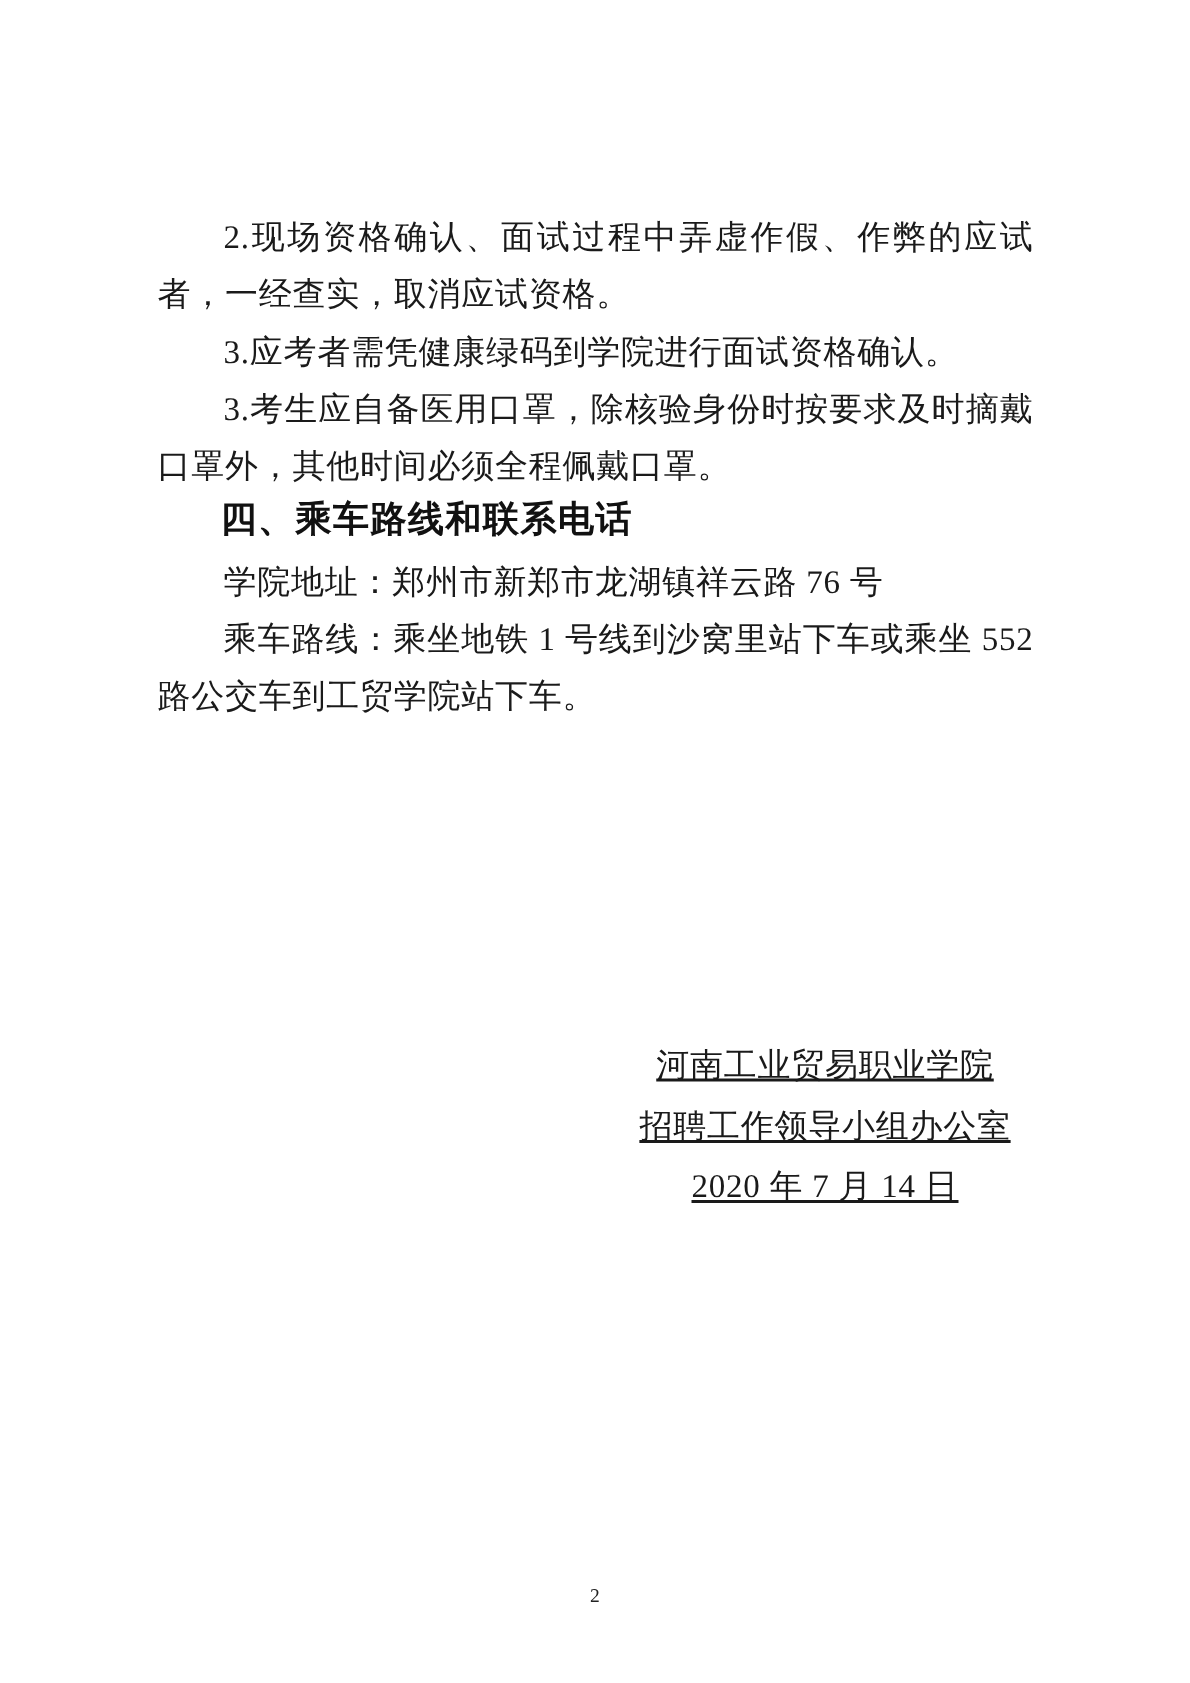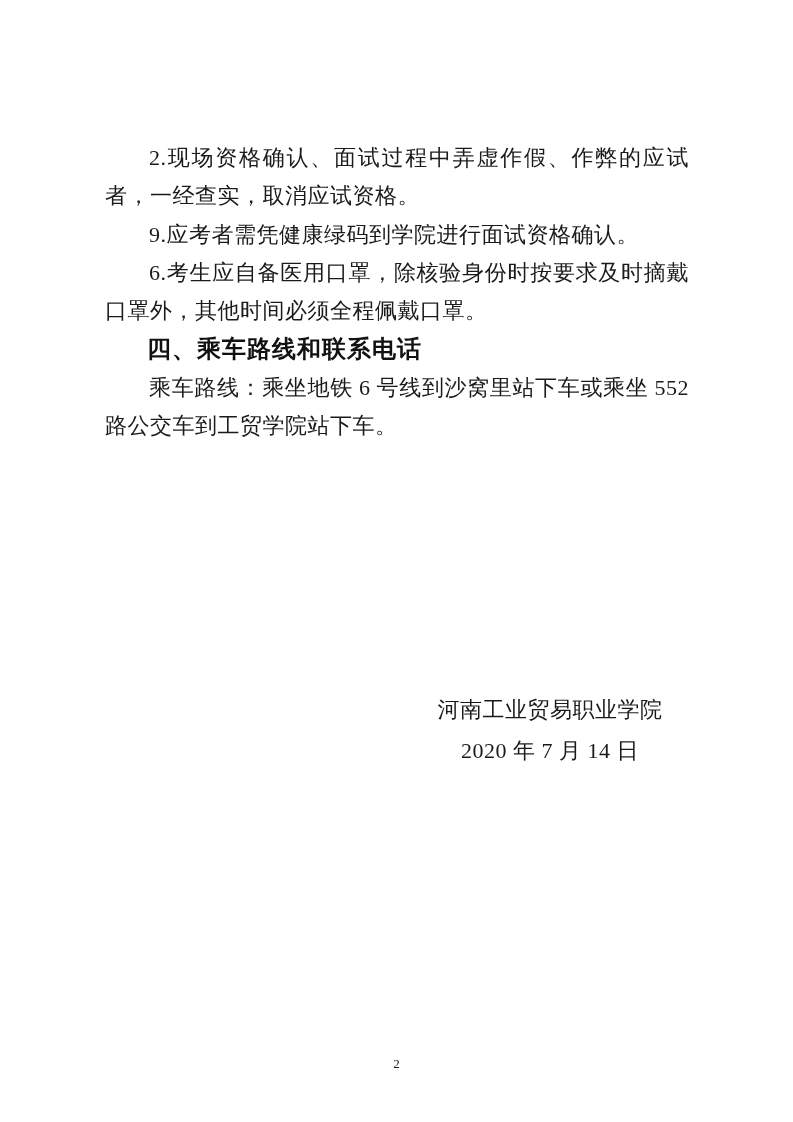--- a/index.html
+++ b/index.html
@@ -26,38 +26,39 @@
     margin: 0;
     font-size: 22px;
     line-height: 38.3px;
     text-align: justify;
     text-indent: 44px;
     letter-spacing: 0.5px;
     color: #1a1a1a;
   }
   .heading {
     margin: 0;
-    font-family: Liberation Sans, sans-serif;
+    font-family: Liberation Mono, monospace;
     font-weight: 700;
     font-size: 24px;
     line-height: 38.3px;
     text-indent: 42px;
     letter-spacing: 1px;
     color: #111111;
   }
   .signature {
     position: absolute;
     left: 400px;
     top: 690px;
     width: 300px;
     text-align: center;
     font-size: 22px;
     line-height: 40.5px;
     letter-spacing: 0.5px;
     color: #1a1a1a;
+    text-decoration: underline;
   }
   .signature .sig-line {
     margin: 0;
   }
   .footer {
     position: absolute;
     top: 1056px;
     left: 0;
     width: 793px;
     text-align: center;
@@ -66,28 +67,30 @@
     color: #222222;
   }
 </style>
 </head>
 <body>
 
 <div class="page">
 
   <div class="content">
     <p class="para">2.现场资格确认、面试过程中弄虚作假、作弊的应试者，一经查实，取消应试资格。</p>
-    <p class="para">9.应考者需凭健康绿码到学院进行面试资格确认。</p>
-    <p class="para">6.考生应自备医用口罩，除核验身份时按要求及时摘戴口罩外，其他时间必须全程佩戴口罩。</p>
+    <p class="para">3.应考者需凭健康绿码到学院进行面试资格确认。</p>
+    <p class="para">3.考生应自备医用口罩，除核验身份时按要求及时摘戴口罩外，其他时间必须全程佩戴口罩。</p>
     <p class="heading">四、乘车路线和联系电话</p>
-    <p class="para">乘车路线：乘坐地铁 6 号线到沙窝里站下车或乘坐 552 路公交车到工贸学院站下车。</p>
+    <p class="para">学院地址：郑州市新郑市龙湖镇祥云路 76 号</p>
+    <p class="para">乘车路线：乘坐地铁 1 号线到沙窝里站下车或乘坐 552 路公交车到工贸学院站下车。</p>
   </div>
 
   <div class="signature">
     <p class="sig-line">河南工业贸易职业学院</p>
+    <p class="sig-line">招聘工作领导小组办公室</p>
     <p class="sig-line">2020 年 7 月 14 日</p>
   </div>
 
   <div class="footer">
     <span>2</span>
   </div>
 
 </div>
 
 </body></html>

